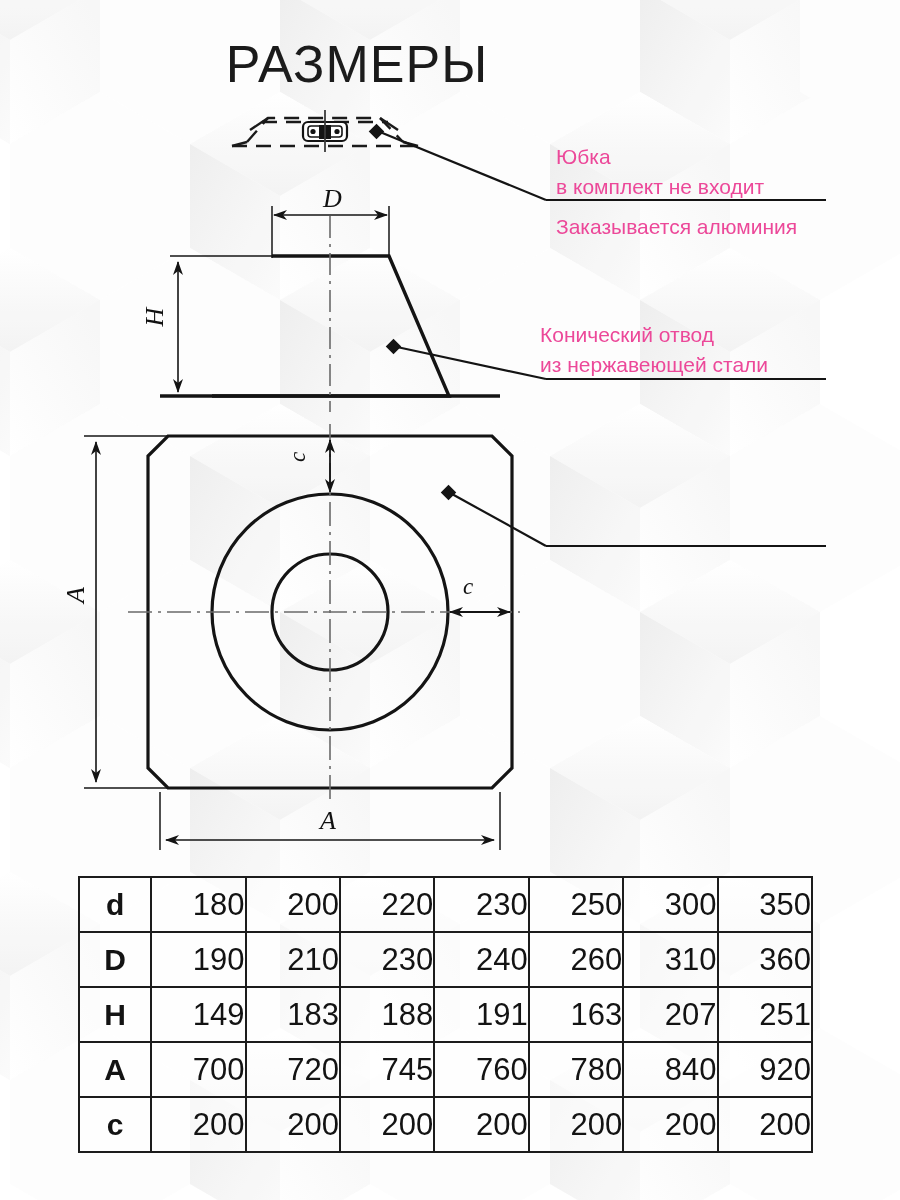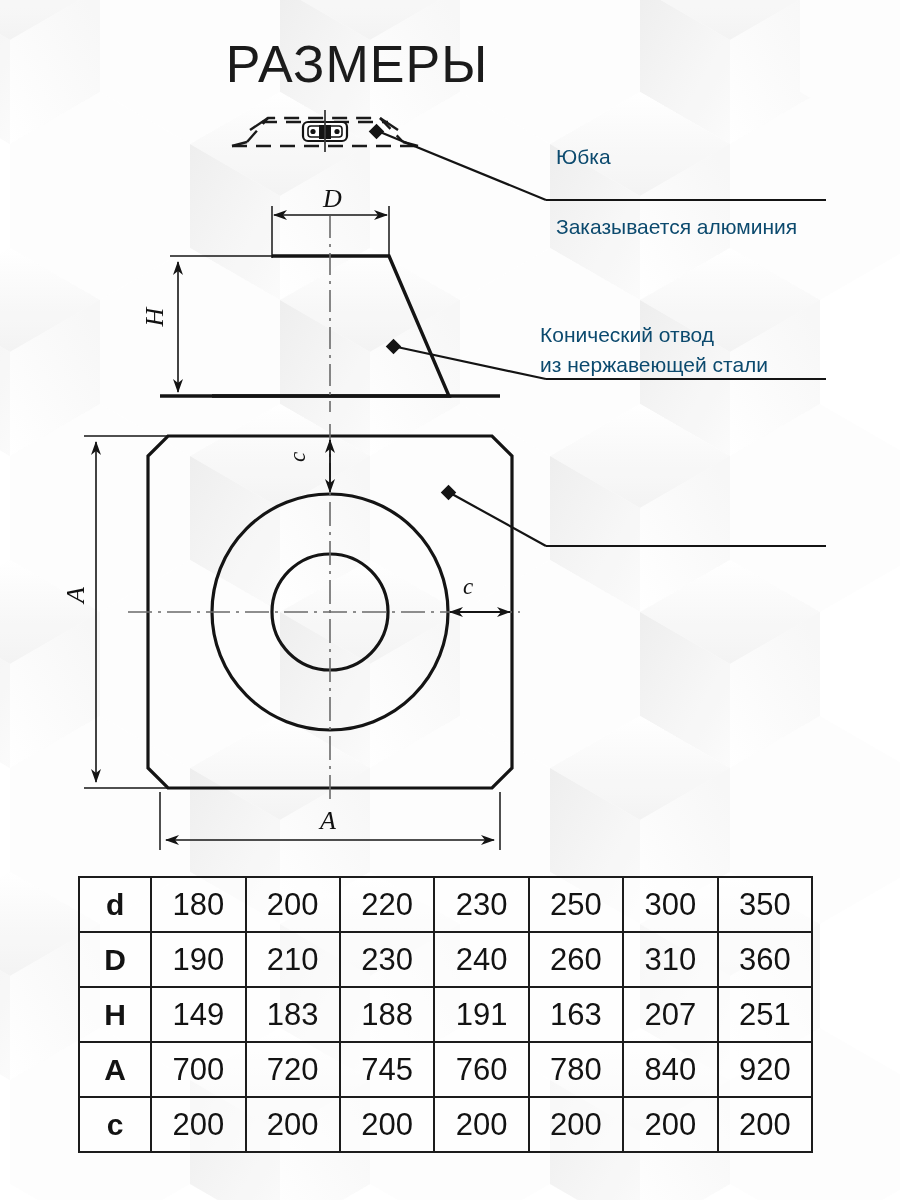--- a/index.html
+++ b/index.html
@@ -41,21 +41,21 @@
     font-weight: 300;
     letter-spacing: 1px;
     color: #1b1b1b;
     z-index: 3;
   }
   .callout {
     position: absolute;
     z-index: 3;
     font-size: 21px;
     line-height: 1.45;
-    color: #0c4a6e;
+    color: #ec4899;
     white-space: nowrap;
   }
   #callout-skirt { left: 556px; top: 142px; }
   #callout-skirt-order { left: 556px; top: 212px; }
   #callout-cone { left: 540px; top: 320px; }
   #callout-base { left: 556px; top: 518px; }
 
   
   .dimlabel {
     position: absolute;
@@ -91,21 +91,21 @@
     font-size: 31px;
     font-weight: 400;
     color: #131313;
     padding: 0;
   }
   #spec-table td.rowhead {
     width: 72px;
     font-weight: 700;
     font-size: 30px;
   }
-  #spec-table td.val { width: 94px; }
+  #spec-table td.val { width: 94px; text-align: right; }
 </style>
 </head>
 <body>
 
 <div id="page">
 
   <svg id="bg-hex" viewBox="0 0 900 1200" width="900" height="1200">
     <defs>
       <linearGradient id="gTop" x1="0" y1="0" x2="0" y2="1">
         <stop offset="0%" stop-color="#ffffff"></stop>
@@ -288,20 +288,21 @@
       <rect x="443" y="487" width="11" height="11" transform="rotate(45 448.5 492.5)" fill="#141414"></rect>
       <line x1="452" y1="494" x2="546" y2="546" stroke="#141414" stroke-width="2.2"></line>
       <line x1="546" y1="546" x2="826" y2="546" stroke="#141414" stroke-width="2.2"></line>
     </g>
   </svg>
 
   <div class="title">РАЗМЕРЫ</div>
 
   <div class="callout" id="callout-skirt">
     <div>Юбка</div>
+    <div>в комплект не входит</div>
   </div>
 
   <div class="callout" id="callout-skirt-order">
     <div>Заказывается алюминия</div>
   </div>
 
   <div class="callout" id="callout-cone">
     <div>Конический отвод</div>
     <div>из нержавеющей стали</div>
   </div>

